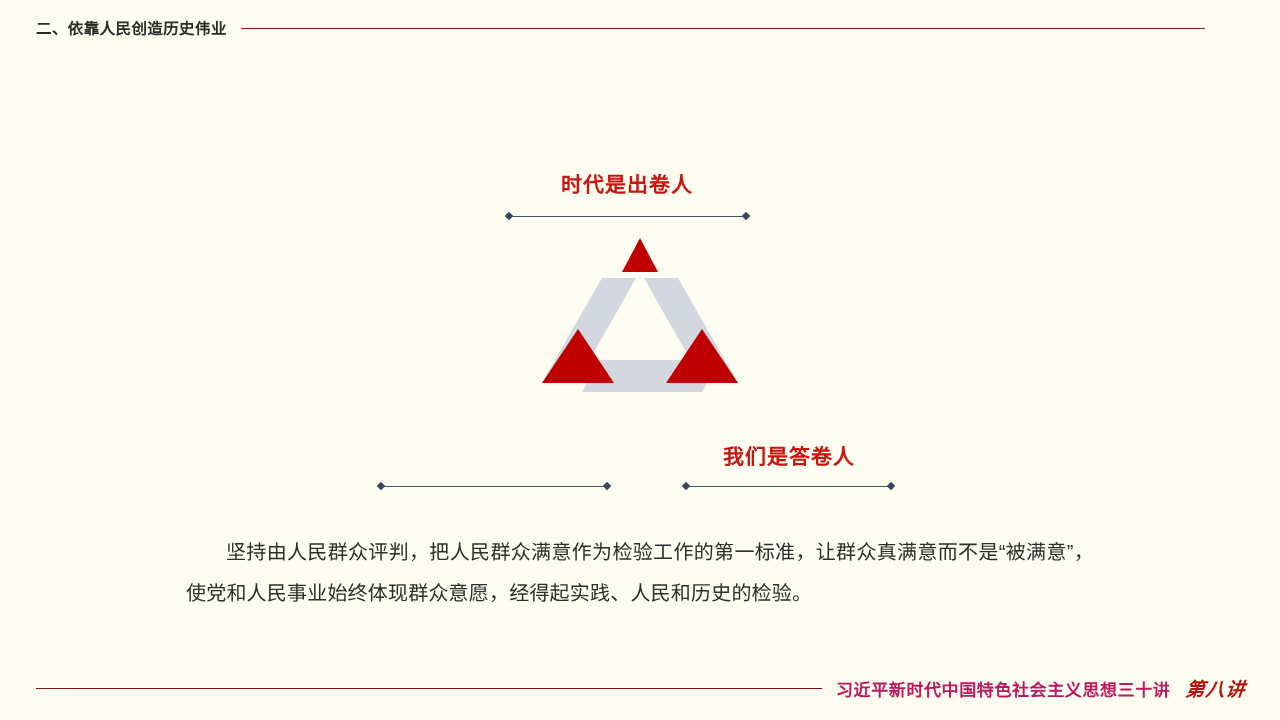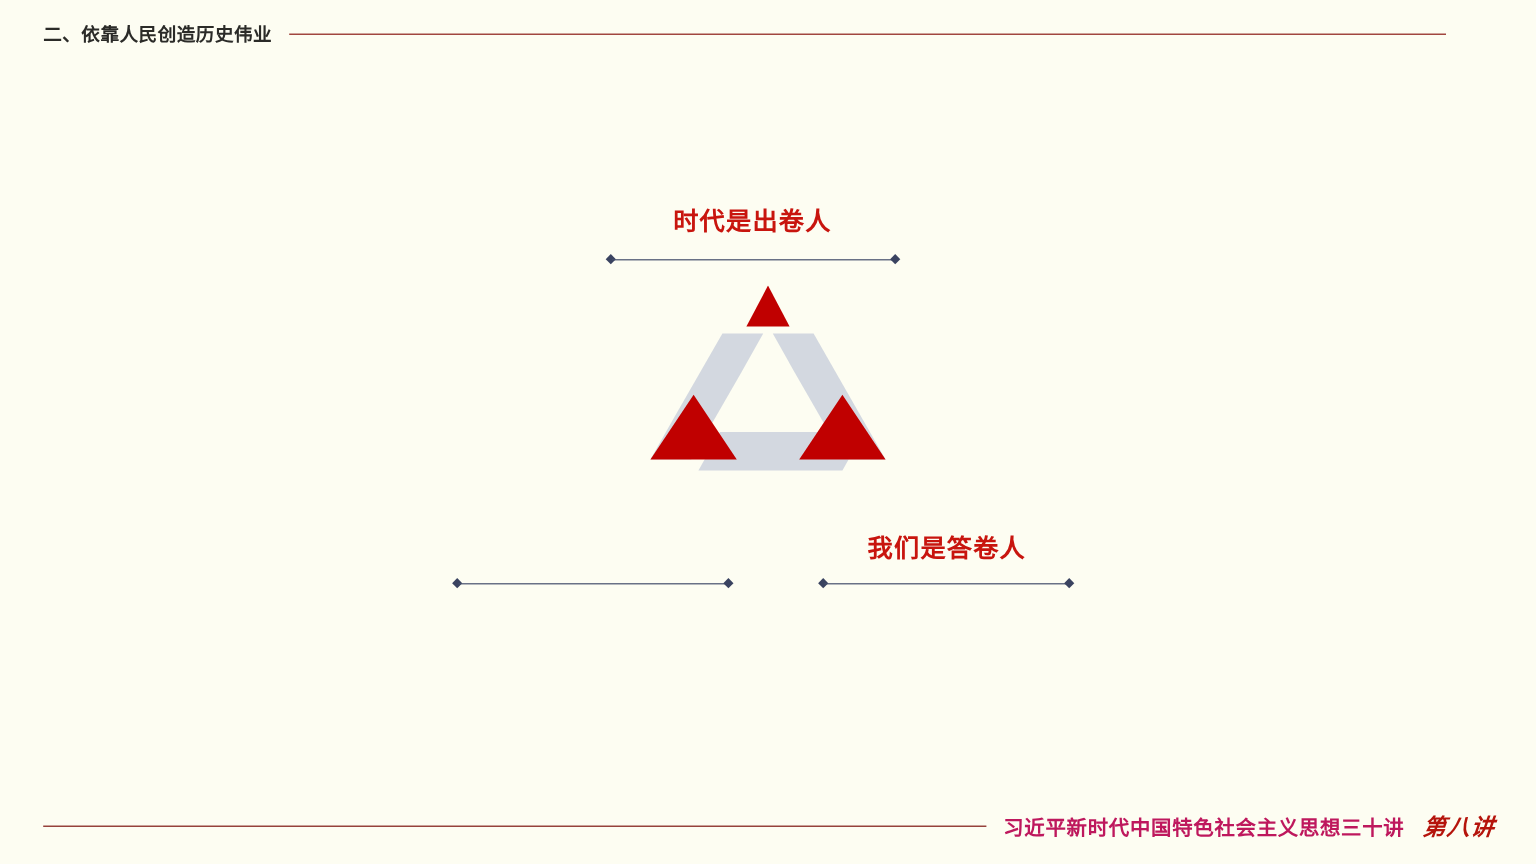--- a/index.html
+++ b/index.html
@@ -240,20 +240,21 @@
     </div>
 
     <div class="node-label label-bottom-right">我们是答卷人</div>
     <div class="rule rule-bottom-right">
       <span class="cap left"></span>
       <span class="bar"></span>
       <span class="cap right"></span>
     </div>
   </div>
 
+  <div class="body-text">坚持由人民群众评判，把人民群众满意作为检验工作的第一标准，让群众真满意而不是“被满意”，使党和人民事业始终体现群众意愿，经得起实践、人民和历史的检验。</div>
 
   <div class="footer">
     <div class="footer-rule"></div>
     <div class="footer-text">习近平新时代中国特色社会主义思想三十讲</div>
     <div class="footer-badge">第八讲</div>
   </div>
 
 </div>
 
 </body></html>

